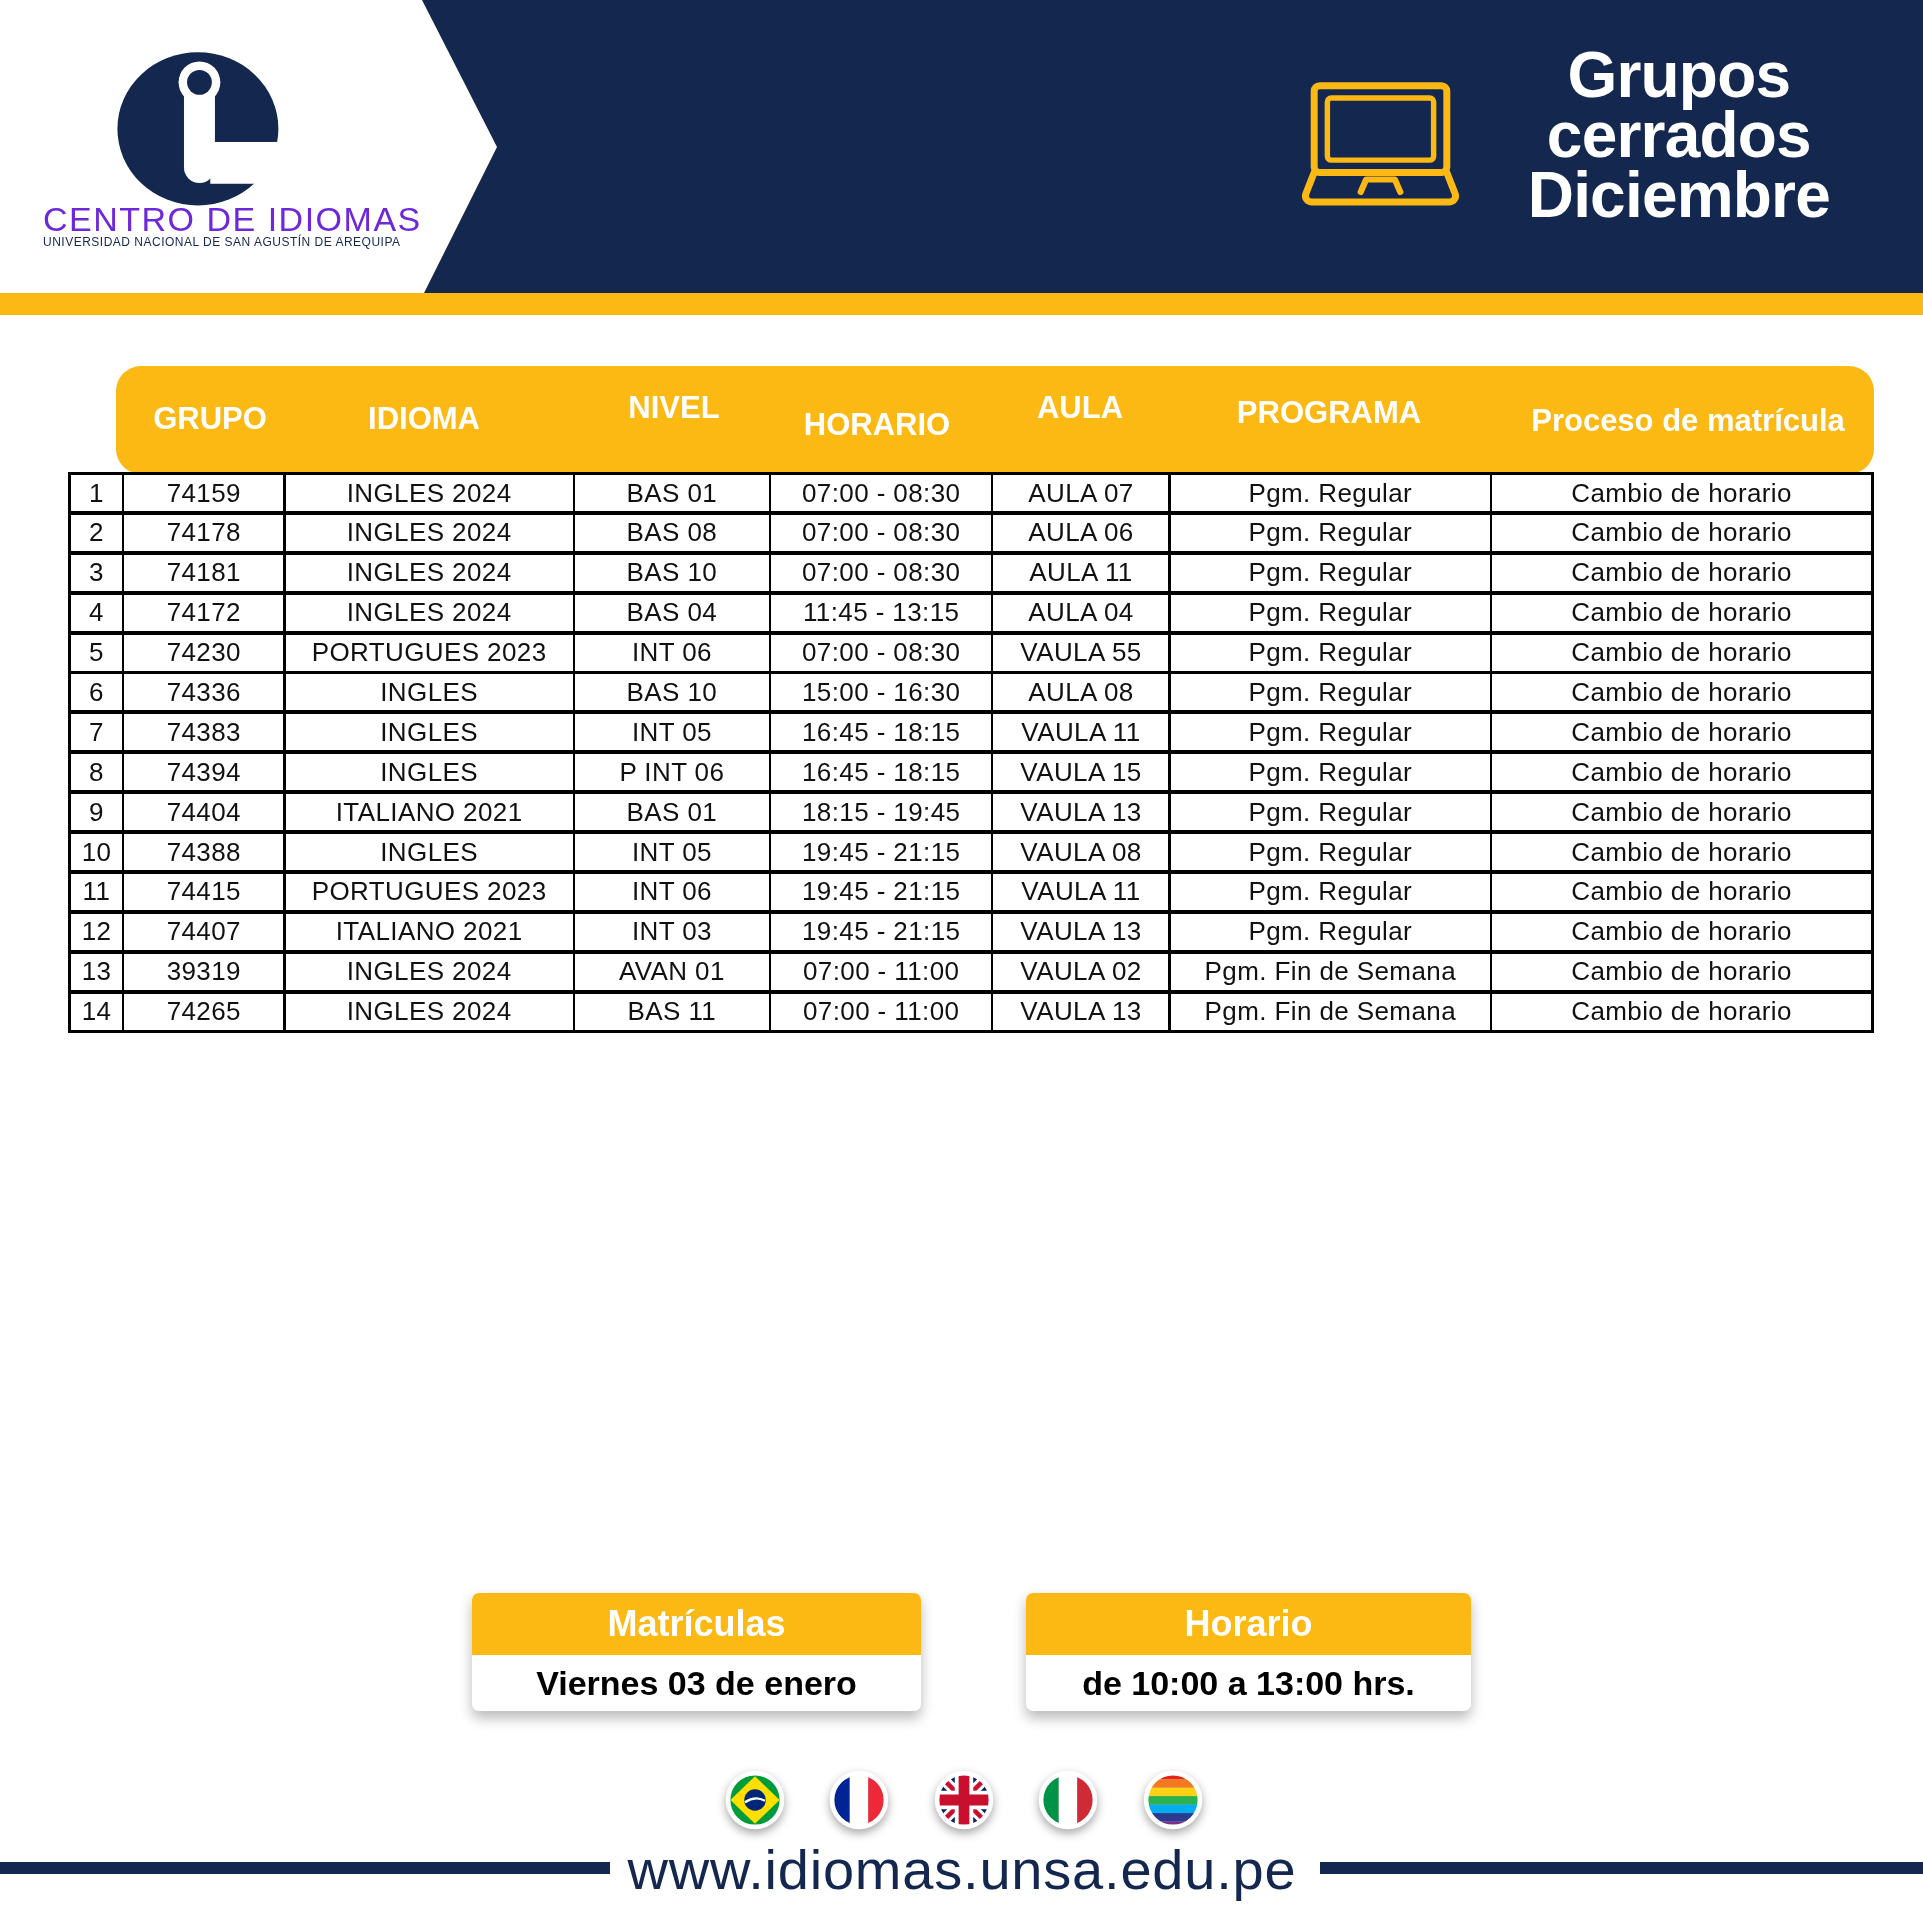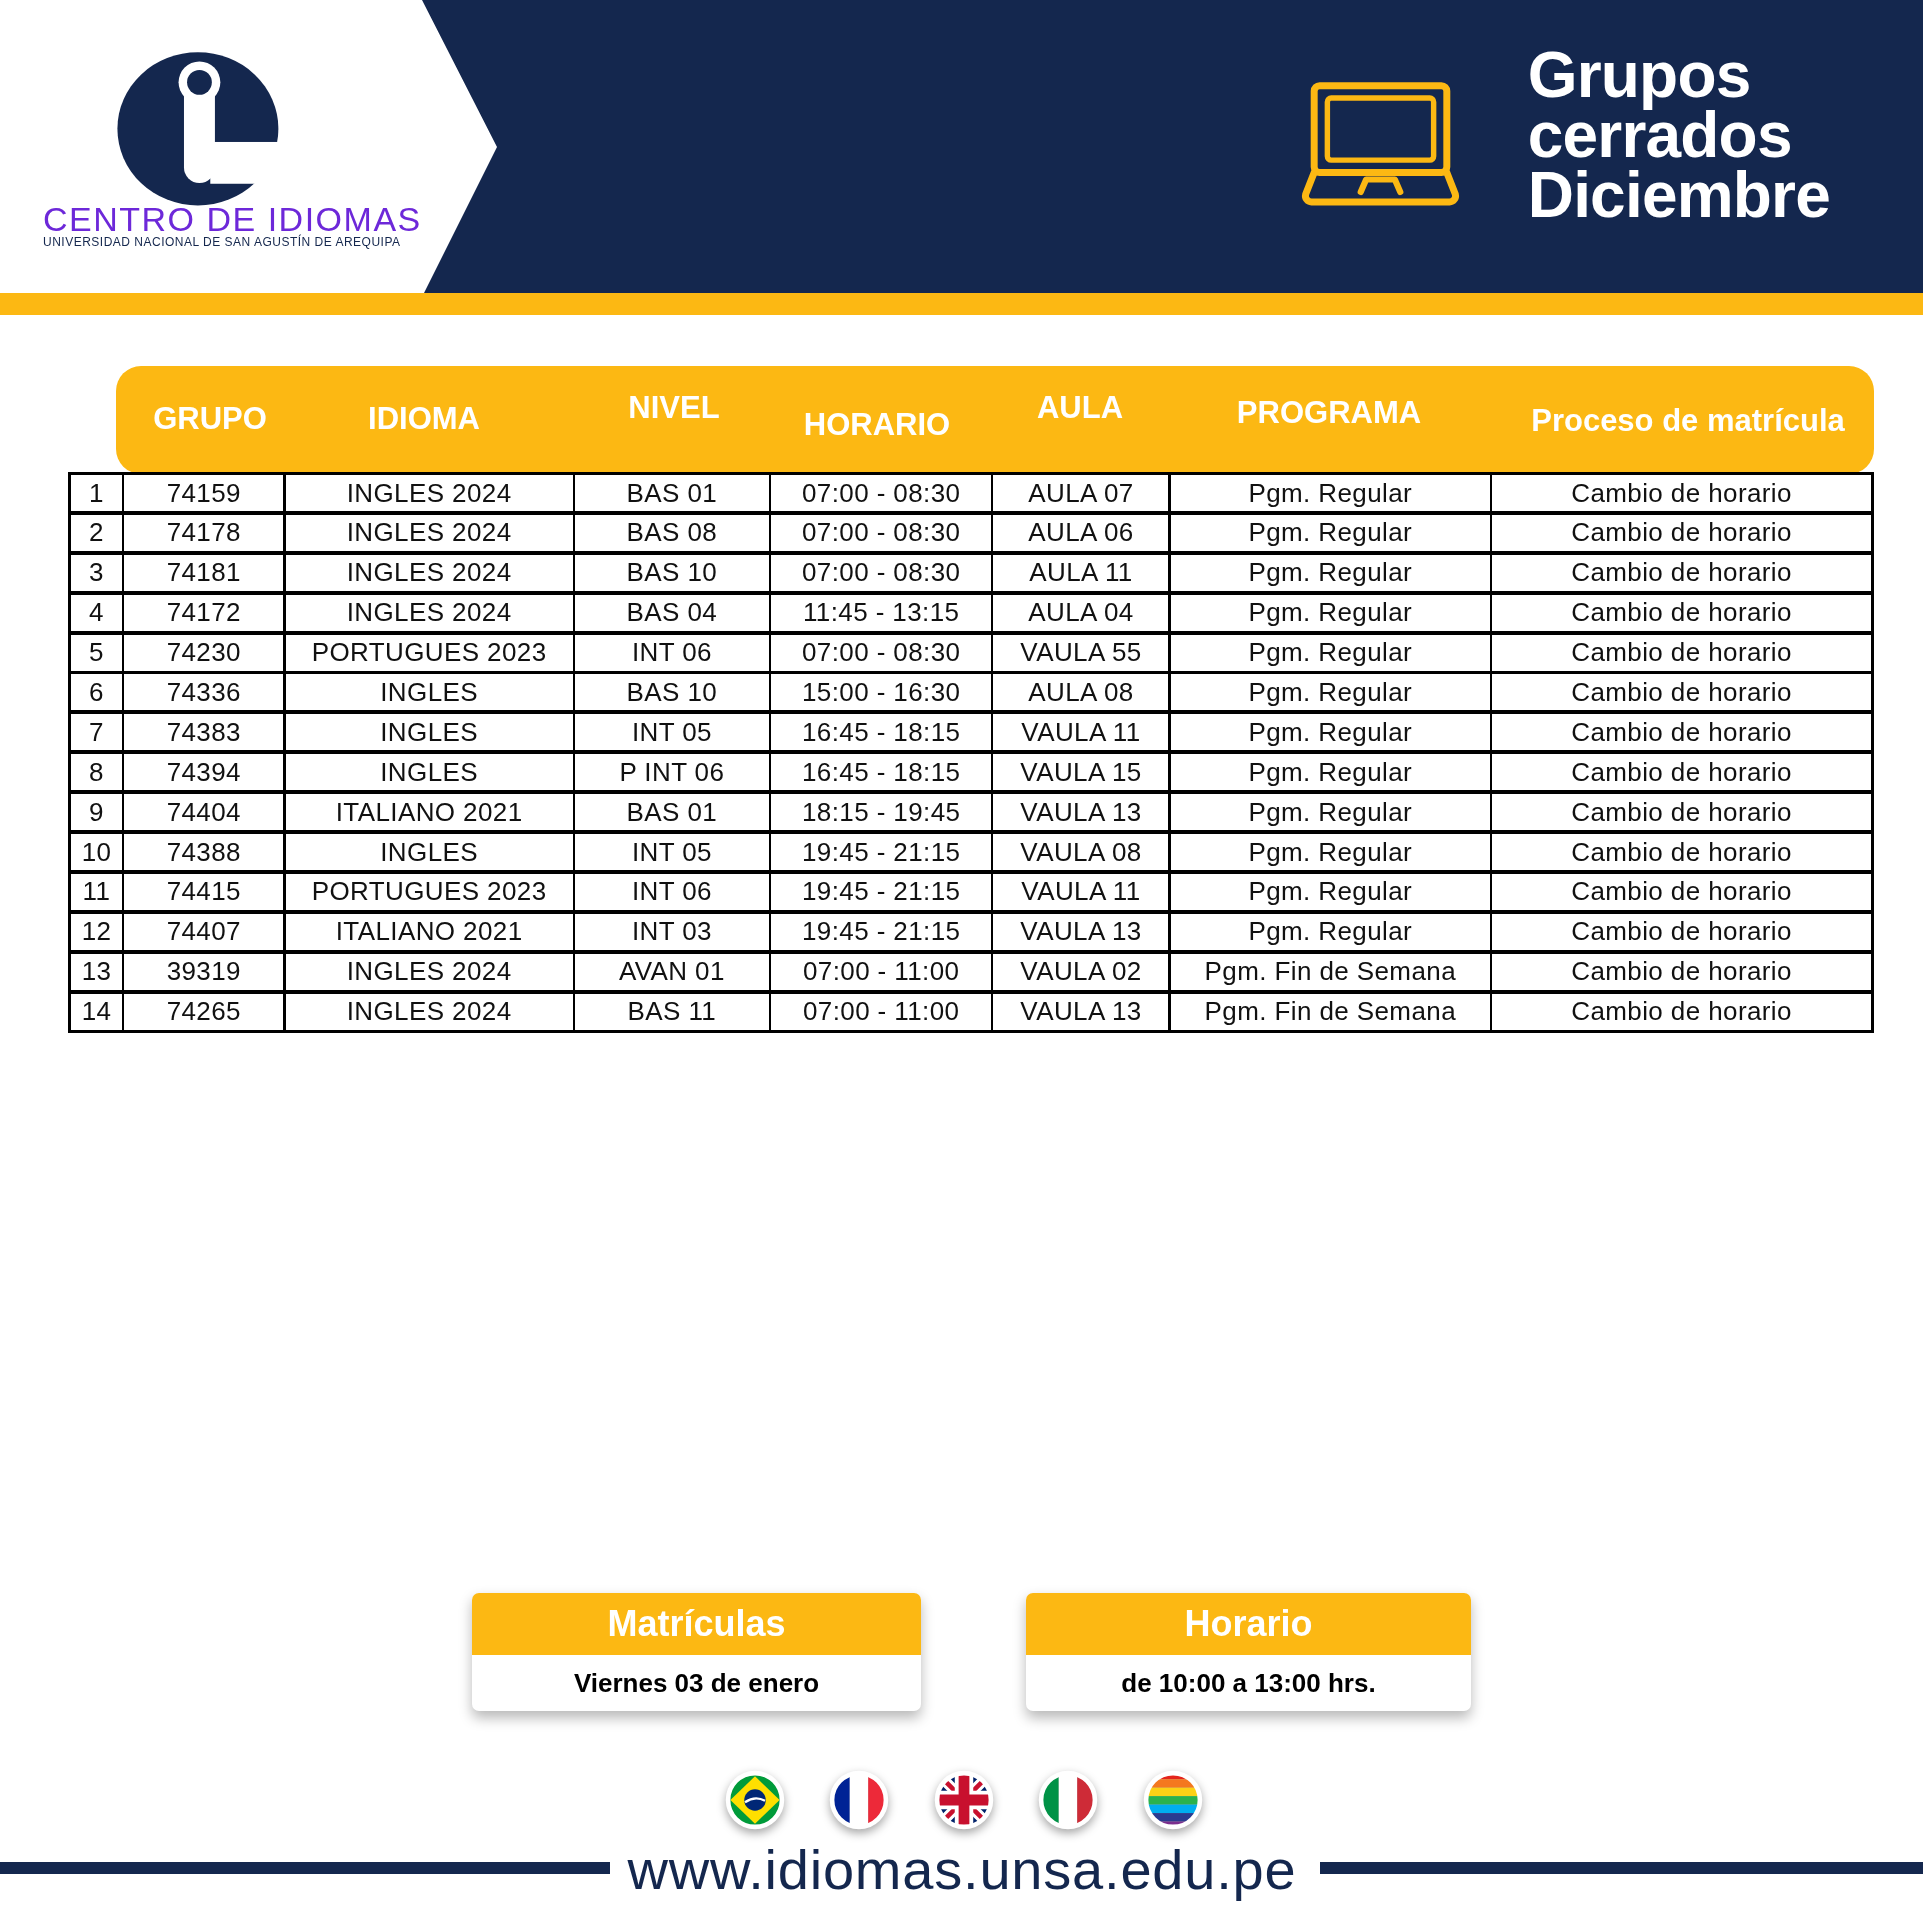--- a/index.html
+++ b/index.html
@@ -7,21 +7,21 @@
     position:relative;width:1924px;height:1924px;background:#ffffff;
     font-family:"Liberation Sans",sans-serif;overflow:hidden;
   }
 
   
   .banner{
     position:absolute;top:0;left:0;width:1924px;height:293px;background:#14274E;
     clip-path:polygon(422px 0,1924px 0,1924px 293px,424px 293px,497px 147px);
   }
   .banner-title{
-    position:absolute;top:45px;right:94px;text-align:left;color:#ffffff;
+    position:absolute;top:45px;right:94px;text-align:center;color:#ffffff;
     font-size:64px;line-height:60px;font-weight:800;letter-spacing:-0.8px;
   }
   .laptop{position:absolute;left:1301px;top:81px;}
 
   .yellow-stripe{position:absolute;left:0;top:293px;width:1924px;height:22px;background:#FCB813;}
 
   
   .logo{position:absolute;left:108px;top:46px;}
   .logo-name{
     position:absolute;left:43px;top:200px;width:321px;text-align:center;
@@ -69,21 +69,21 @@
     box-shadow:0 6.2px 12.4px rgba(0,0,0,.28);overflow:hidden;
   }
   .pill-matriculas{left:472px;width:449px;}
   .pill-horario{left:1026px;width:445px;}
   .pill-top{
     height:62px;background:#FCB813;display:flex;align-items:center;justify-content:center;
     color:#ffffff;font-size:36px;font-weight:700;
   }
   .pill-bottom{
     height:56px;display:flex;align-items:center;justify-content:center;
-    color:#000;font-size:26px;font-weight:700;
+    color:#000;font-size:34px;font-weight:700;
   }
 
   
   .flag{position:absolute;top:1770px;filter:drop-shadow(0 4.6px 4.6px rgba(0,0,0,.35));}
   .f1{left:725px;} .f2{left:829px;} .f3{left:934px;} .f4{left:1038px;} .f5{left:1143px;}
 
   
   .footer-bar{position:absolute;top:1862px;height:12.4px;background:#14274E;}
   .fb-left{left:0;width:610px;}
   .fb-right{left:1320px;width:603px;}

